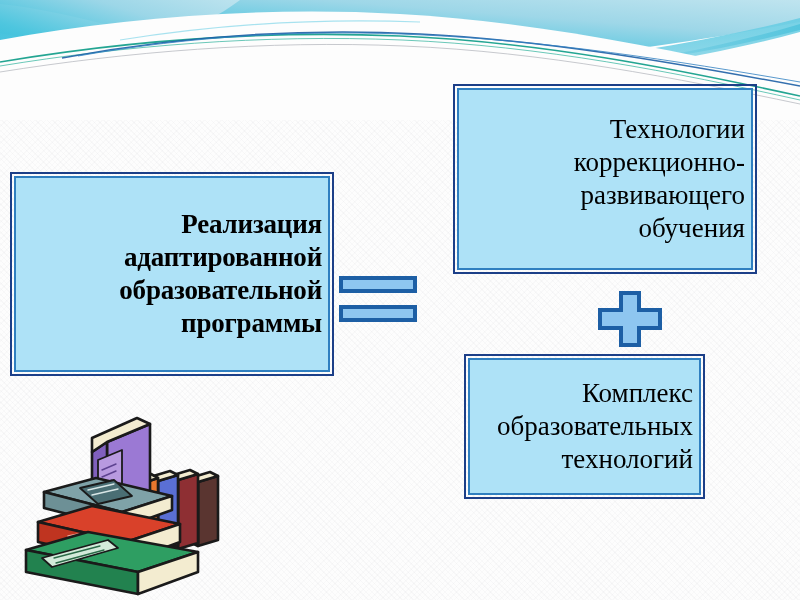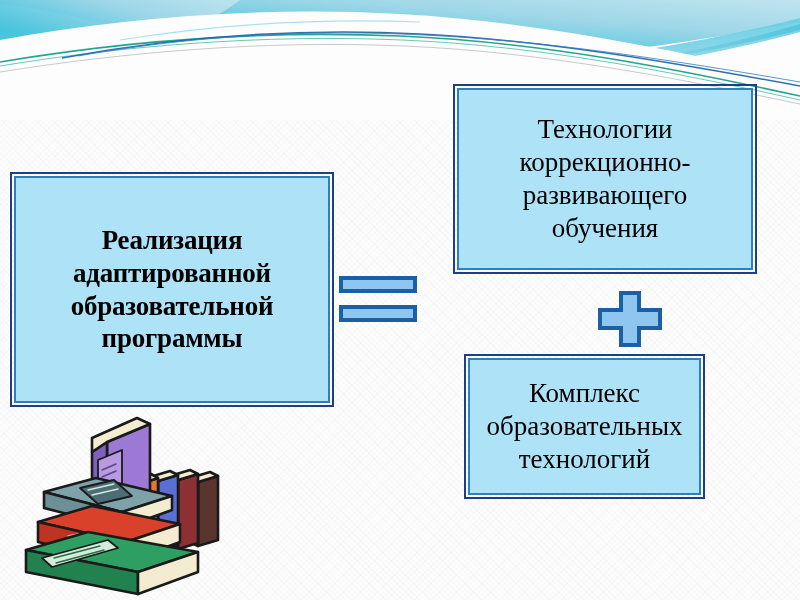--- a/index.html
+++ b/index.html
@@ -66,21 +66,21 @@
     padding: 0 6px;
     white-space: pre-line;
     line-height: 1.22;
   }
 
   
   #box-program {
     left: 14px;
     top: 176px;
     width: 316px;
-    height: 227px;
+    height: 196px;
     font-size: 27px;
     font-weight: bold;
     letter-spacing: -0.2px;
   }
 
   
   #box-tech-correction {
     left: 457px;
     top: 88px;
     width: 296px;
@@ -136,21 +136,21 @@
     position: absolute;
     left: 22px;
     top: 412px;
     width: 220px;
     height: 185px;
     z-index: 3;
   }
   #books-illustration svg { display: block; }
 
   
-  .box-text { pointer-events: none; }
+  .box-text { pointer-events: none; text-align: right; }
 </style>
 </head>
 <body>
 
 <div id="slide">
 
   <div class="bg-texture"></div>
 
   <div class="header-art">
     <svg width="800" height="120" viewBox="0 0 800 120" xmlns="http://www.w3.org/2000/svg">

